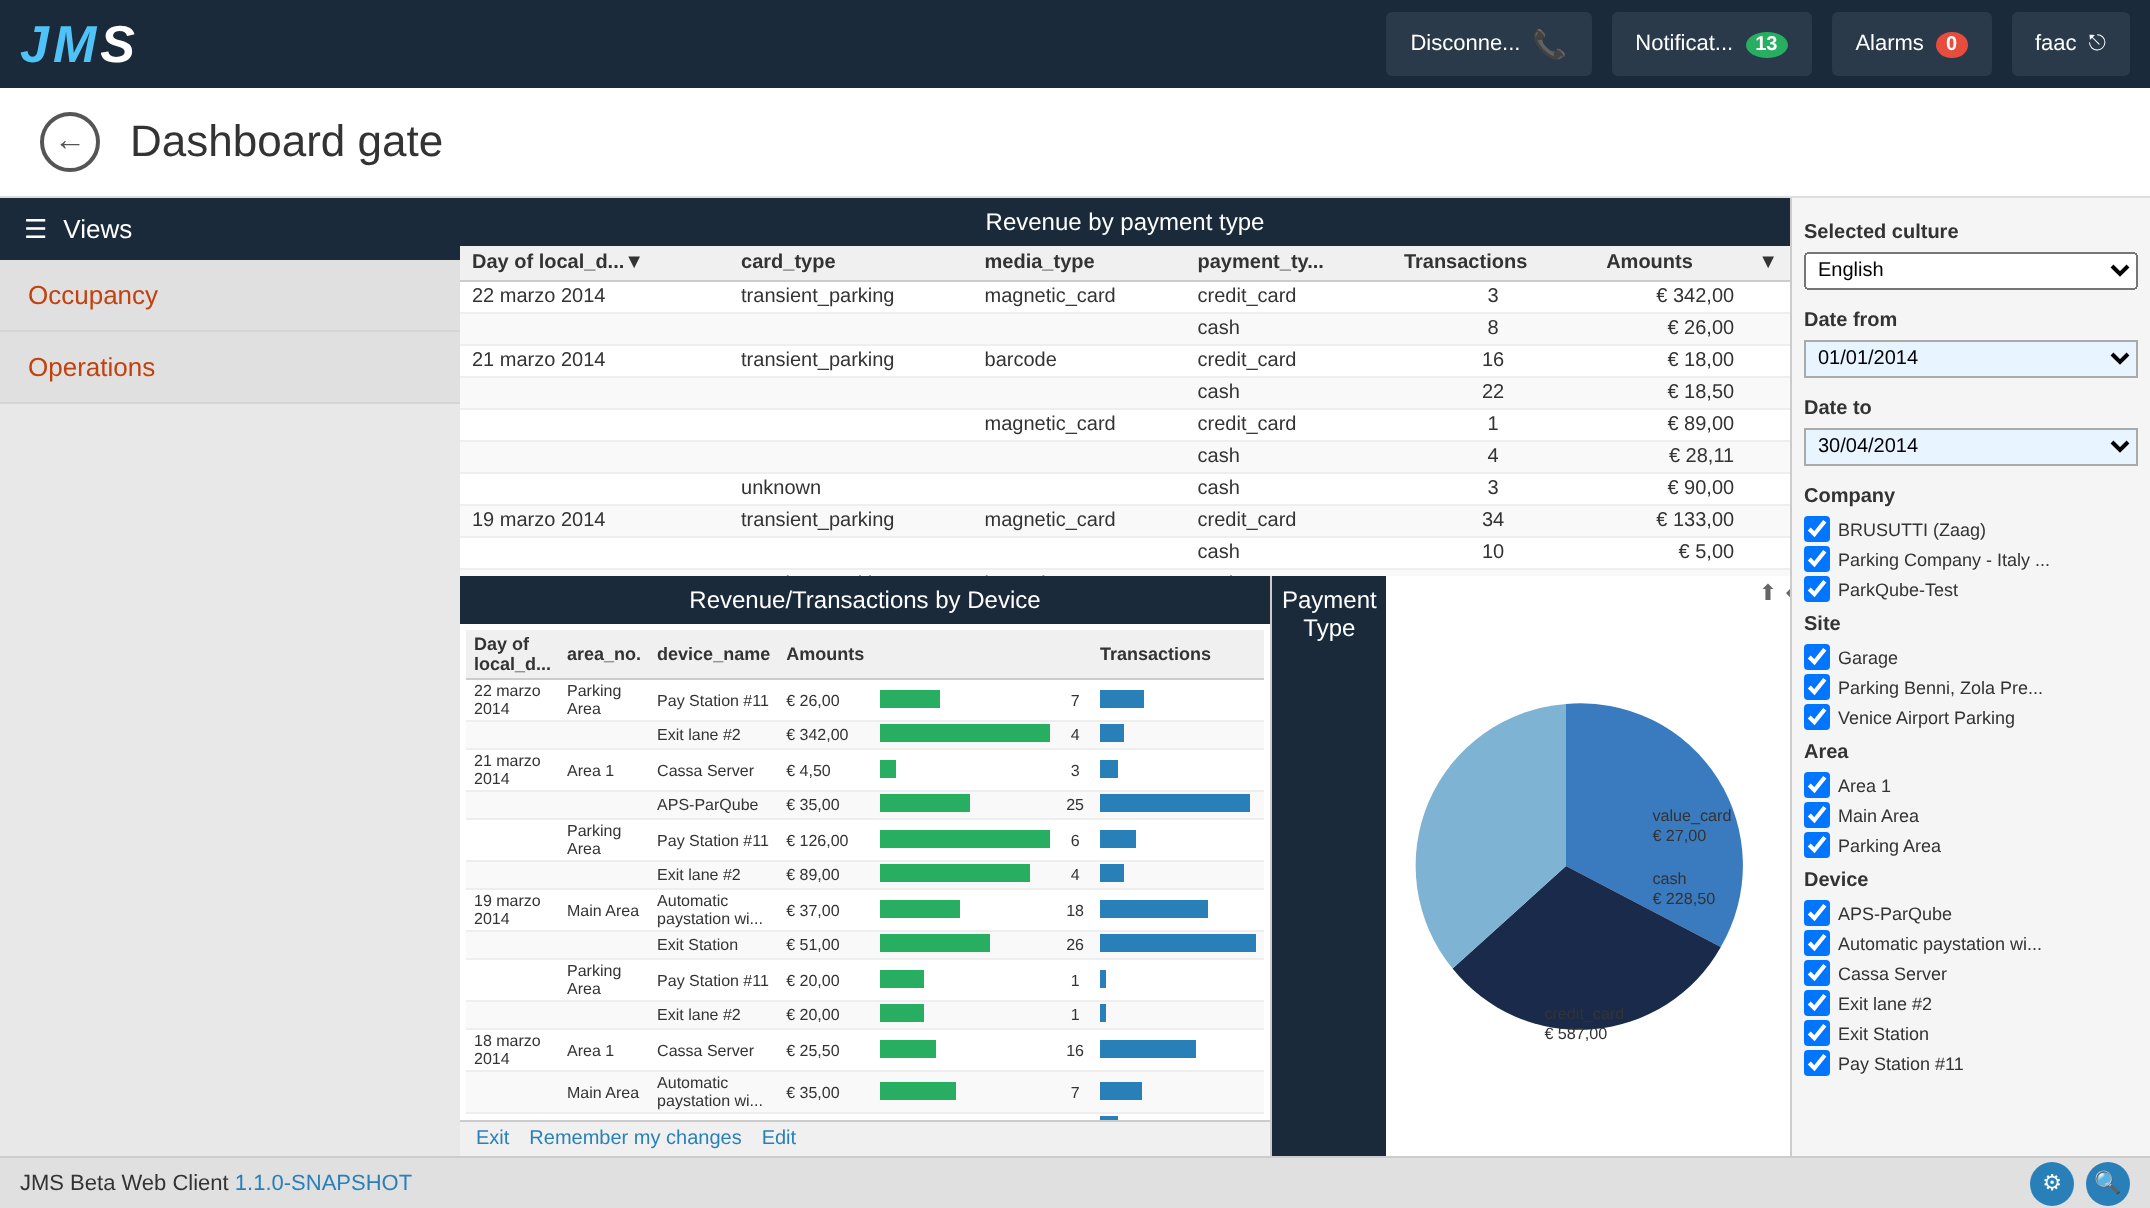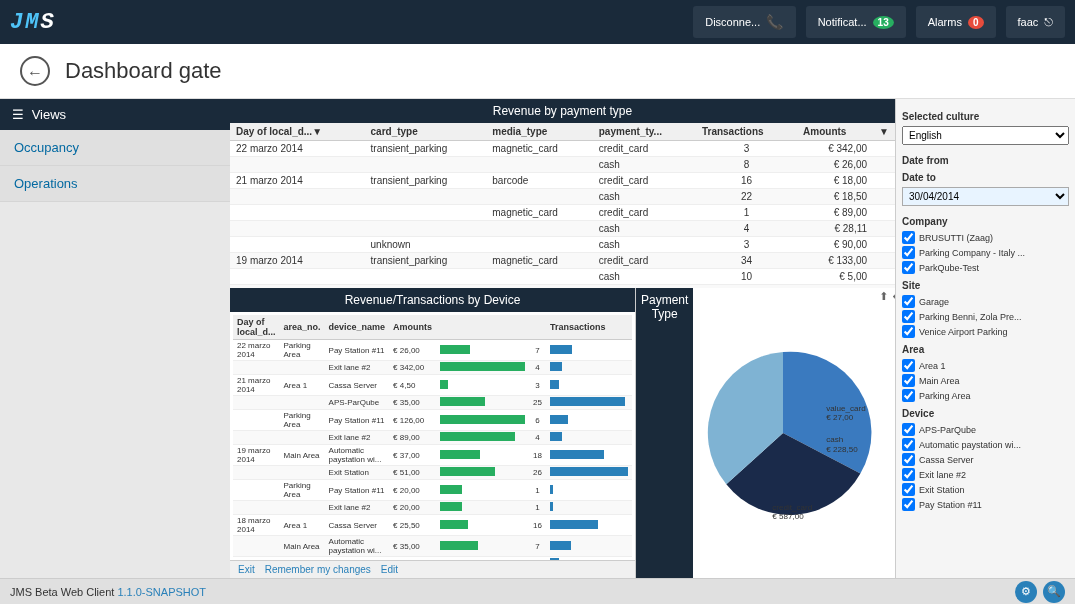--- a/index.html
+++ b/index.html
@@ -1,39 +1,39 @@
 <!DOCTYPE html>
 <html><head>
   <meta charset="utf-8">
   <style>
     * { box-sizing: border-box; margin: 0; padding: 0; }
     body { font-family: Arial, sans-serif; font-size: 11px; background: #e8e8e8; width: 1075px; height: 604px; overflow: hidden; }
 
     
     .header { background: #1a2a3a; height: 44px; display: flex; align-items: center; padding: 0 10px; gap: 10px; }
-    .logo { color: white; font-size: 22px; font-weight: bold; letter-spacing: 2px; margin-right: auto; font-style: italic; font-family: Liberation Mono, monospace; }
+    .logo { color: white; font-size: 26px; font-weight: bold; letter-spacing: 2px; margin-right: auto; font-style: italic; }
     .logo span { color: #4fc3f7; }
     .header-btn { background: #2a3a4a; color: white; border: none; padding: 4px 12px; border-radius: 3px; font-size: 11px; cursor: pointer; display: flex; align-items: center; gap: 6px; height: 32px; }
     .header-badge { background: #e74c3c; color: white; border-radius: 50%; padding: 1px 5px; font-size: 10px; font-weight: bold; }
     .header-badge.green { background: #27ae60; }
     .header-badge.red { background: #e74c3c; }
     .disconnect-icon { color: #e74c3c; font-size: 14px; }
 
     
     .page-title-bar { background: white; height: 55px; display: flex; align-items: center; padding: 0 20px; gap: 15px; border-bottom: 1px solid #ddd; }
     .back-btn { width: 30px; height: 30px; border: 2px solid #555; border-radius: 50%; display: flex; align-items: center; justify-content: center; cursor: pointer; color: #555; font-size: 16px; }
     .page-title { font-size: 22px; color: #333; font-weight: normal; }
 
     
     .main-layout { display: flex; height: calc(604px - 44px - 55px - 26px); }
 
     
     .sidebar { width: 230px; background: #e8e8e8; flex-shrink: 0; }
     .sidebar-header { background: #1a2a3a; color: white; padding: 8px 12px; font-size: 13px; display: flex; align-items: center; gap: 8px; }
-    .sidebar-item { padding: 10px 14px; color: #0369a1; cursor: pointer; border-bottom: 1px solid #d5d5d5; font-size: 13px; background: #e0e0e0; }
+    .sidebar-item { padding: 10px 14px; color: #c2410c; cursor: pointer; border-bottom: 1px solid #d5d5d5; font-size: 13px; background: #e0e0e0; }
     .sidebar-item.active { background: #27ae60; color: white; }
 
     
     .content-area { flex: 1; display: flex; flex-direction: column; overflow: hidden; background: white; }
 
     
     .section-title { background: #1a2a3a; color: white; text-align: center; padding: 5px; font-size: 12px; }
     .revenue-section { flex: 0 0 auto; }
     .table-area { height: 165px; overflow: hidden; }
     table { width: 100%; border-collapse: collapse; font-size: 10px; }
@@ -423,20 +423,23 @@
 
     </div>
   </div>
 
   <div class="right-panel">
     <div class="panel-section-title">Selected culture</div>
     <select class="panel-select">
       <option>English</option>
     </select>
     <div class="panel-section-title">Date from</div>
+    <select class="panel-input">
+      <option>01/01/2014</option>
+    </select>
     <div class="panel-section-title">Date to</div>
     <select class="panel-input">
       <option>30/04/2014</option>
     </select>
     <div class="panel-section-title">Company</div>
     <div class="checkbox-item">
       <input type="checkbox" checked="" style="">
       <span>BRUSUTTI (Zaag)</span>
     </div>
     <div class="checkbox-item">

